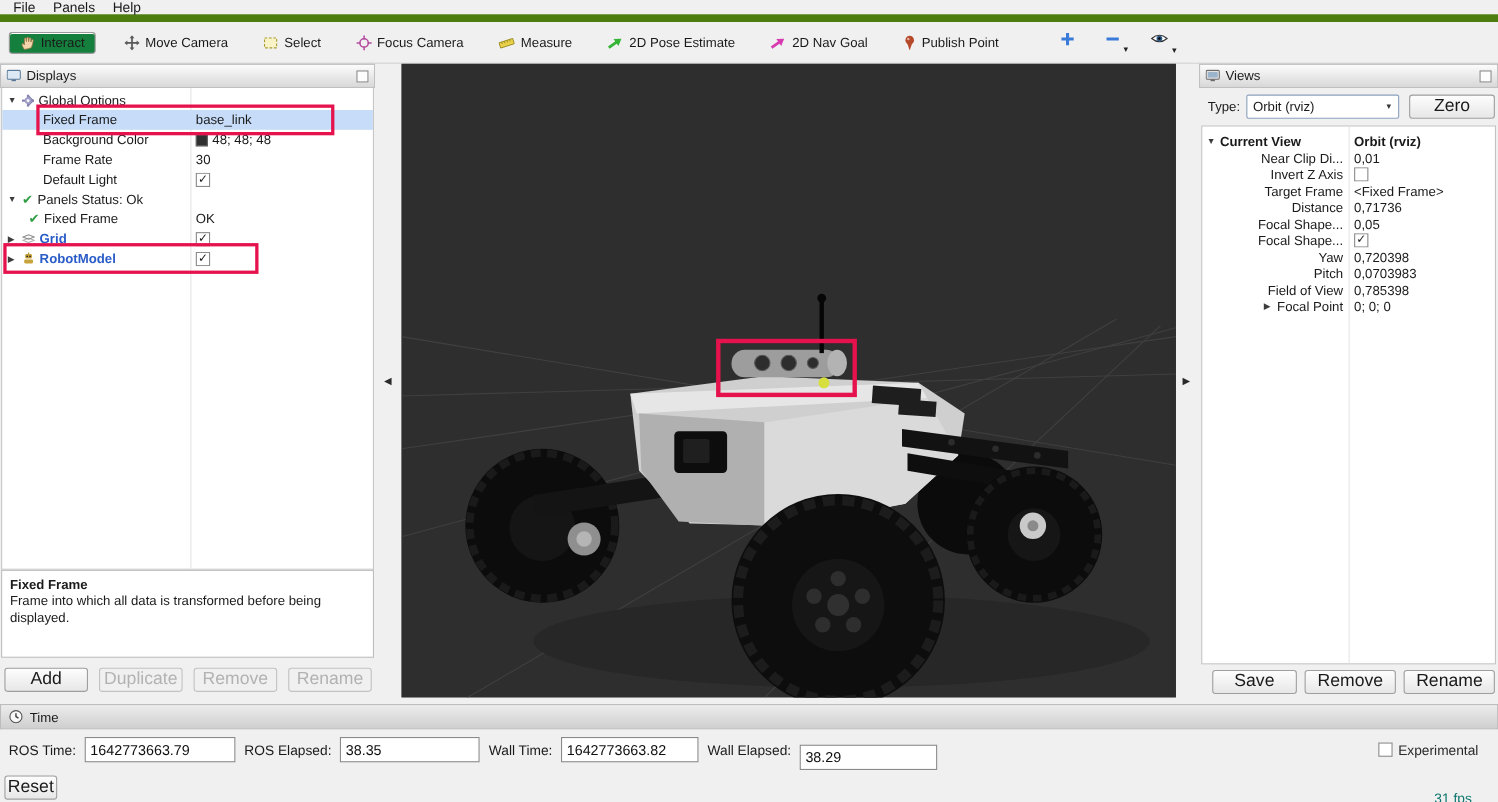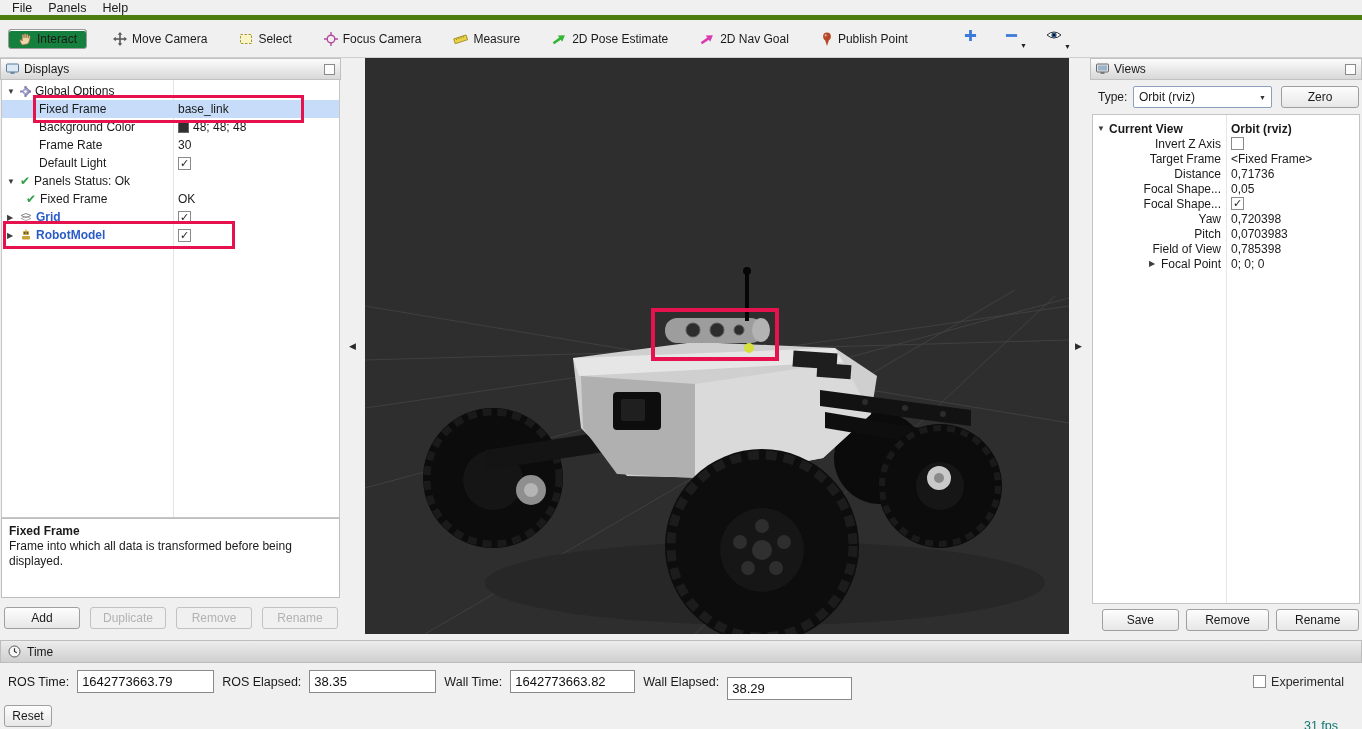--- a/index.html
+++ b/index.html
@@ -5,36 +5,36 @@
   * { margin:0; padding:0; box-sizing:border-box; }
   body {
     font-family:"Liberation Sans","DejaVu Sans",sans-serif;
     font-size:12px; color:#1a1a1a; background:#f0f0f0;
     width:1362px; height:729px; overflow:hidden;
   }
   .app { position:relative; width:1362px; height:729px; background:#f0f0f0; overflow:hidden; }
 
   
   .menubar { position:absolute; top:0; left:0; right:0; height:20px;
-    display:flex; align-items:center; padding-left:4px; background:#f0f0f0; border-bottom:5px solid #4d7c0f; }
+    display:flex; align-items:center; padding-left:4px; background:#f0f0f0; border-bottom:7px solid #4d7c0f; }
   .menu-item { padding:2px 8px; font-size:12.5px; }
 
   
   .toolbar { position:absolute; top:20px; left:0; right:0; height:38px;
     display:flex; align-items:center; padding:0 8px; gap:20px; background:#f0f0f0; border-bottom:1px solid #cfcfcf; }
   .tool { display:flex; align-items:center; gap:5px; font-size:12px; padding:4px 6px; border-radius:3px; white-space:nowrap; }
   .tool.pressed { background:#15803d; border:1px solid #9a9a9a; box-shadow:inset 0 1px 0 #fff; padding:2px 9px; }
   .tb-icon { display:inline-flex; align-items:center; }
   .tb-cluster { margin-left:28px; display:flex; align-items:flex-start; gap:24px; }
   .tb-mini { position:relative; padding:3px 2px 6px 2px; }
   .tb-mini .caret { position:absolute; right:-7px; bottom:0; font-size:7px; color:#222; }
 
   
   .btn { background:linear-gradient(#fdfdfd,#e7e7e7); border:1px solid #9f9f9f; border-radius:3px;
-    height:22px; display:flex; align-items:center; justify-content:center; font-size:12px; color:#1a1a1a; }
+    height:22px; display:flex; align-items:center; justify-content:center; font-size:16px; color:#1a1a1a; }
   .btn.disabled { color:#b2b2b2; border-color:#c2c2c2; background:#f0f0f0; }
   .cb { width:13px; height:13px; border:1px solid #8a8a8a; background:#fff; display:inline-flex;
     align-items:center; justify-content:center; font-size:11px; line-height:1; color:#1c1c1c; flex:0 0 auto; }
   .panel-header { height:22px; background:linear-gradient(#fcfcfc,#d8d8d8); border:1px solid #c0c0c0;
     display:flex; align-items:center; gap:5px; padding:0 5px; font-size:12px; }
   .float-btn { margin-left:auto; width:11px; height:11px; border:1px solid #8a8a8a; background:#fdfdfd; }
   .annotation-box { position:absolute; border:3px solid var(--accent-red,#e5124d); pointer-events:none; z-index:5; }
 
   
   .displays-panel { position:absolute; left:0; top:58px; width:341px; height:582px; }
@@ -461,20 +461,26 @@
     <div class="views-tree">
       <div class="vrow">
         <div class="vname left">
           <span class="expander">▼</span>
           <span class="bold">Current View</span>
         </div>
         <div class="vval bold">Orbit (rviz)</div>
       </div>
       <div class="vrow">
         <div class="vname">
+            <span>Near Clip Di...</span>
+          </div>
+        <div class="vval">0,01</div>
+      </div>
+      <div class="vrow">
+        <div class="vname">
             <span>Invert Z Axis</span>
           </div>
         <div class="vval">
             <span class="cb"></span>
           </div>
       </div>
       <div class="vrow">
         <div class="vname">
             <span>Target Frame</span>
           </div>

